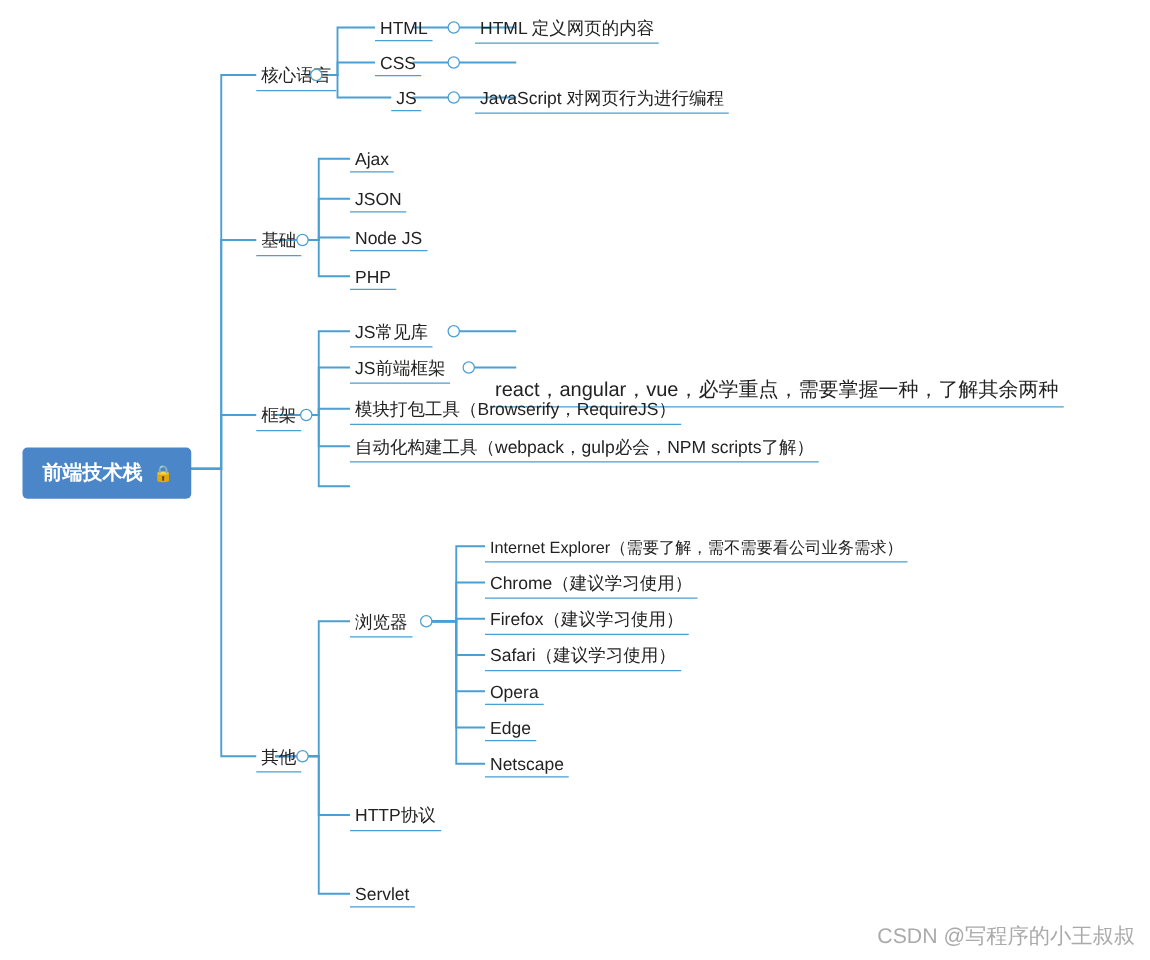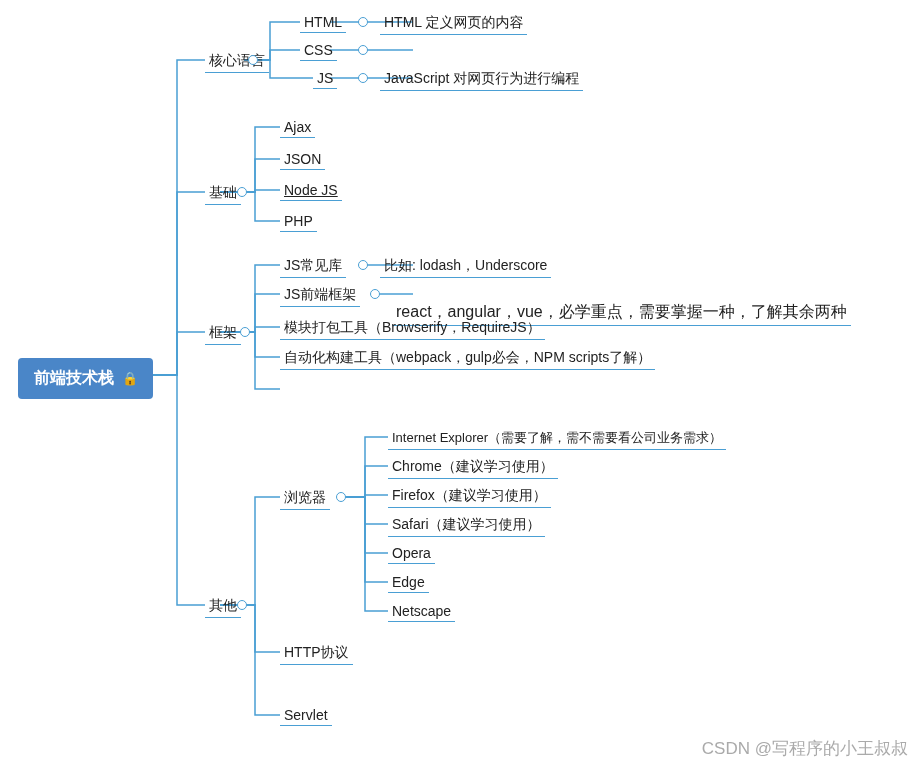--- a/index.html
+++ b/index.html
@@ -174,40 +174,37 @@
   <div class="dot" style="left:237px; top:187px;"></div>
 
   <div class="node" style="left:280px; top:117px;">
     <span>Ajax</span>
   </div>
 
   <div class="node" style="left:280px; top:149px;">
     <span>JSON</span>
   </div>
 
-  <div class="node" style="left:280px; top:180px;text-decoration:underline;">
+  <div class="node" style="left:280px; top:180px;">
     <span>Node JS</span>
   </div>
 
   <div class="node" style="left:280px; top:211px;">
     <span>PHP</span>
   </div>
 
   <div class="node" style="left:205px; top:322px;">
     <span>框架</span>
   </div>
   <div class="dot" style="left:240px; top:327px;"></div>
 
   <div class="node" style="left:280px; top:255px;">
     <span>JS常见库</span>
   </div>
   <div class="dot" style="left:358px; top:260px;"></div>
-  <div class="node" style="left:380px; top:255px;">
-    <span>比如: lodash，Underscore</span>
-  </div>
 
   <div class="node" style="left:280px; top:284px;">
     <span>JS前端框架</span>
   </div>
   <div class="dot" style="left:370px; top:289px;"></div>
   <div class="node" style="left:392px; top:300px; font-size:16px;">
     <span>react，angular，vue，必学重点，需要掌握一种，了解其余两种</span>
   </div>
 
   <div class="node" style="left:280px; top:317px;">

